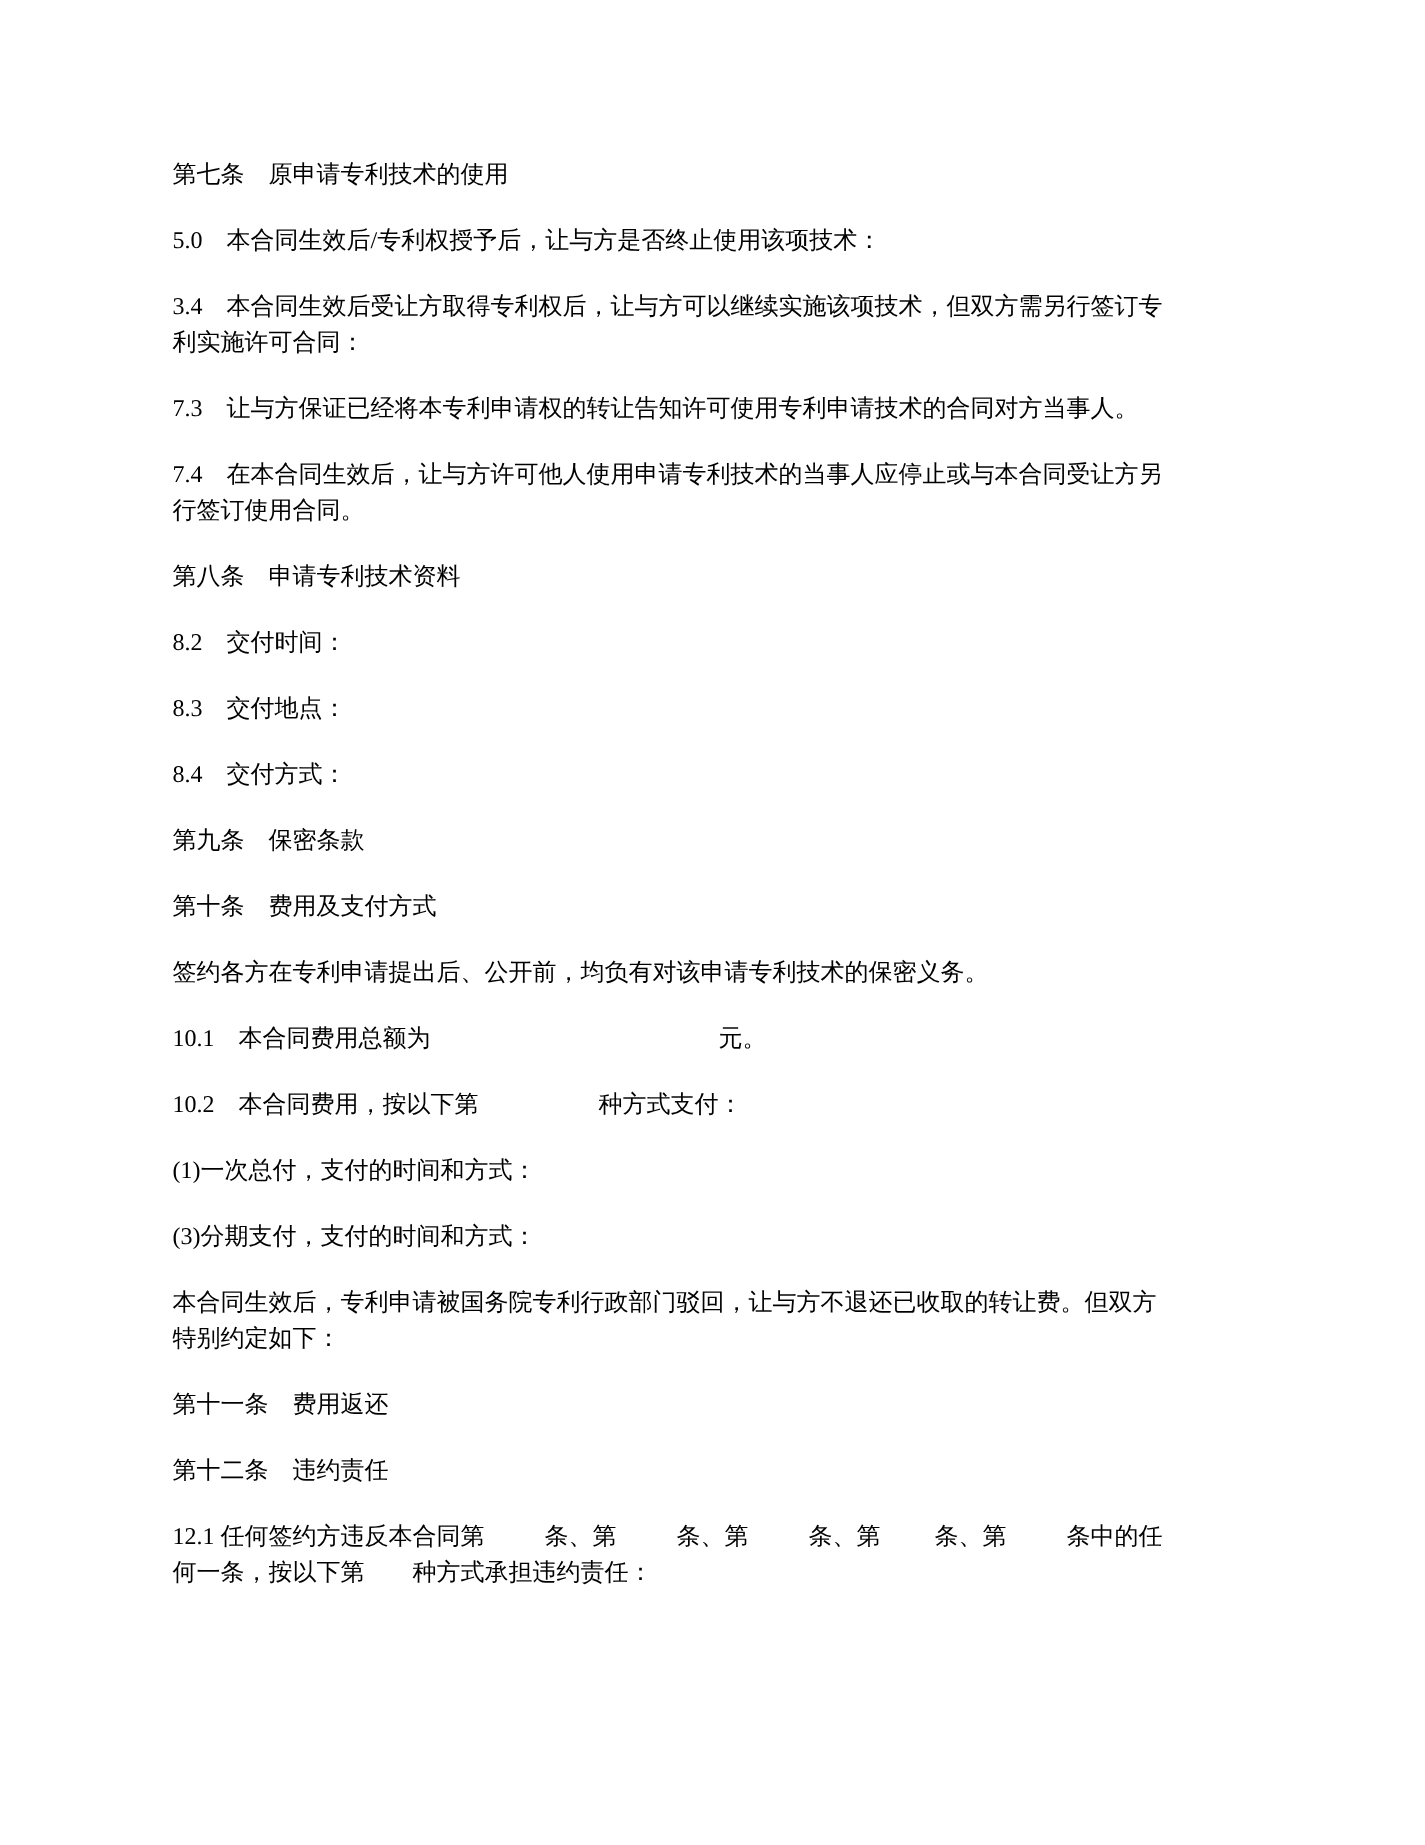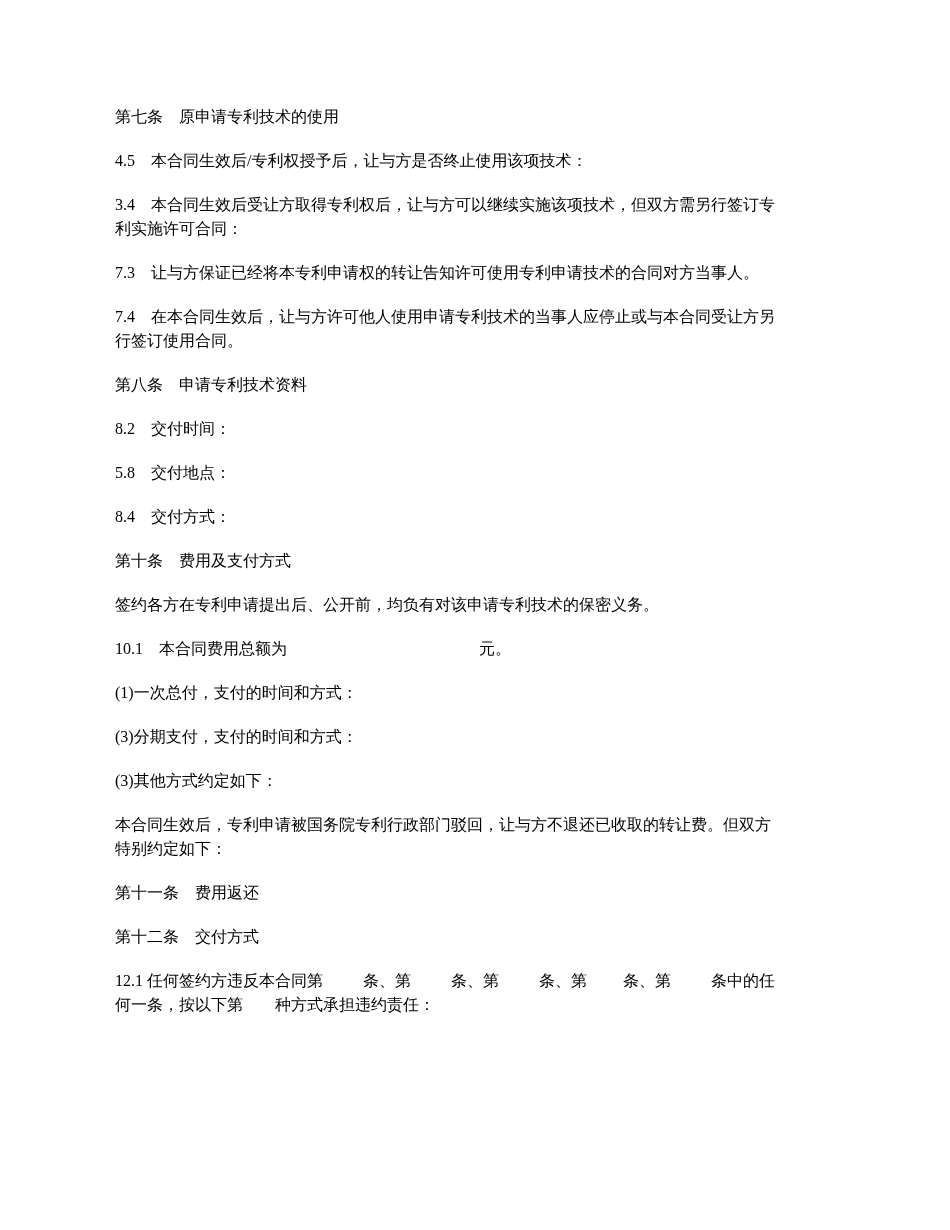--- a/index.html
+++ b/index.html
@@ -25,31 +25,32 @@
     word-break: break-all;
     overflow-wrap: anywhere;
     font-weight: normal;
   }
 </style>
 </head>
 <body>
 
 <div class="page">
   <p class="doc-para">第七条    原申请专利技术的使用</p>
-  <p class="doc-para">4.5    本合同生效后/专利权授予后，让与方是否终止使用该项技术：</p>
+  <p class="doc-para">5.0    本合同生效后/专利权授予后，让与方是否终止使用该项技术：</p>
   <p class="doc-para">3.4    本合同生效后受让方取得专利权后，让与方可以继续实施该项技术，但双方需另行签订专利实施许可合同：</p>
   <p class="doc-para">7.3    让与方保证已经将本专利申请权的转让告知许可使用专利申请技术的合同对方当事人。</p>
   <p class="doc-para">7.4    在本合同生效后，让与方许可他人使用申请专利技术的当事人应停止或与本合同受让方另行签订使用合同。</p>
   <p class="doc-para">第八条    申请专利技术资料</p>
   <p class="doc-para">8.2    交付时间：</p>
-  <p class="doc-para">5.8    交付地点：</p>
+  <p class="doc-para">8.3    交付地点：</p>
   <p class="doc-para">8.4    交付方式：</p>
+  <p class="doc-para">第九条    保密条款</p>
   <p class="doc-para">第十条    费用及支付方式</p>
   <p class="doc-para">签约各方在专利申请提出后、公开前，均负有对该申请专利技术的保密义务。</p>
   <p class="doc-para">10.1    本合同费用总额为                                                元。</p>
+  <p class="doc-para">10.2    本合同费用，按以下第                    种方式支付：</p>
   <p class="doc-para">(1)一次总付，支付的时间和方式：</p>
   <p class="doc-para">(3)分期支付，支付的时间和方式：</p>
-  <p class="doc-para">(3)其他方式约定如下：</p>
   <p class="doc-para">本合同生效后，专利申请被国务院专利行政部门驳回，让与方不退还已收取的转让费。但双方特别约定如下：</p>
   <p class="doc-para">第十一条    费用返还</p>
-  <p class="doc-para">第十二条    交付方式</p>
+  <p class="doc-para">第十二条    违约责任</p>
   <p class="doc-para">12.1 任何签约方违反本合同第          条、第          条、第          条、第         条、第          条中的任何一条，按以下第        种方式承担违约责任：</p>
 </div>
 
 </body></html>

